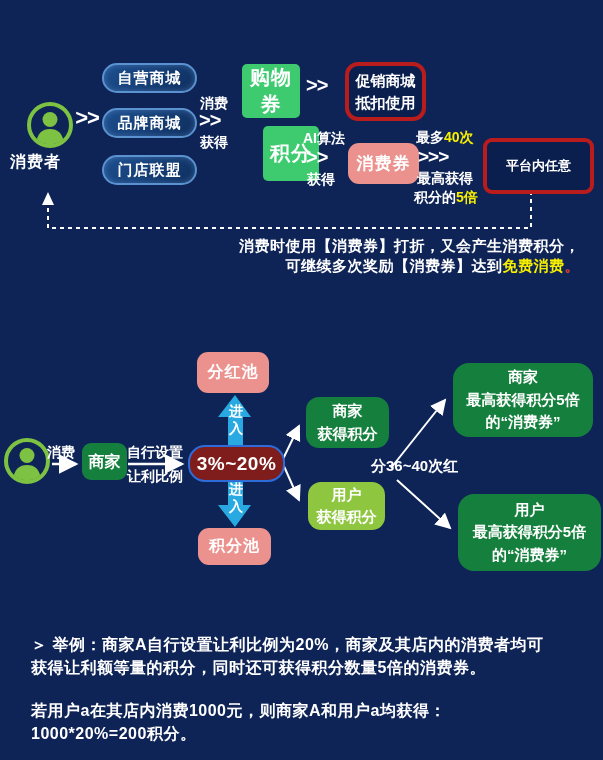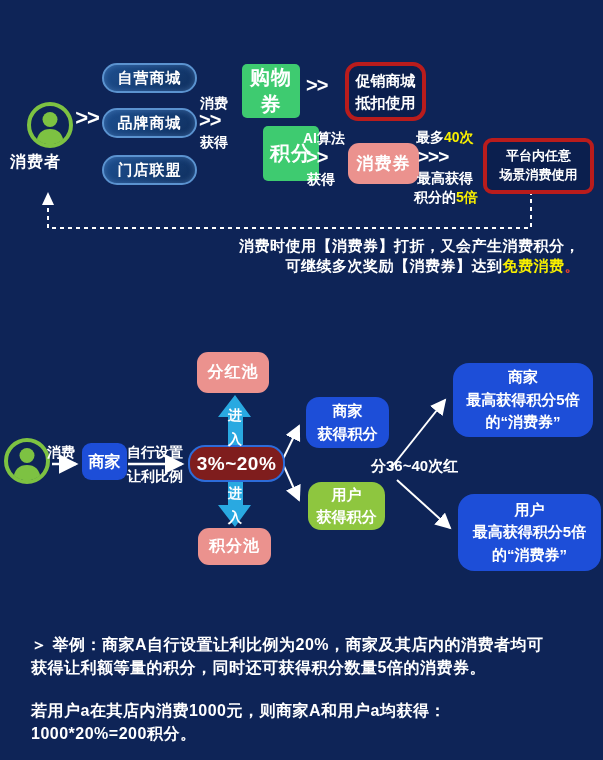--- a/index.html
+++ b/index.html
@@ -11,32 +11,32 @@
   .txt{position:absolute;white-space:nowrap;}
   .center{display:flex;align-items:center;justify-content:center;text-align:center;}
   .col{display:flex;flex-direction:column;align-items:center;justify-content:center;text-align:center;}
   .pill{
     position:absolute;border-radius:999px;display:flex;align-items:center;justify-content:center;
     background:linear-gradient(135deg,#1d4f8f,#0f2f5f);border:2px solid #5b93d0;
     box-shadow:inset 0 0 6px rgba(130,180,240,.35);font-size:15px;letter-spacing:1px;
   }
   .greenbox{position:absolute;background:#3ecb70;border-radius:5px;font-size:20px;letter-spacing:1px;}
   .salmonbox{position:absolute;background:#eb928e;border-radius:11px;font-size:16px;letter-spacing:1px;}
-  .bluebox{position:absolute;background:#1d4ed8;border-radius:13px;font-size:15px;line-height:1.5;}
+  .bluebox{position:absolute;background:#15803d;border-radius:13px;font-size:15px;line-height:1.5;}
   .usergreen{background:#8ec63f;}
   .outline{
     position:absolute;background:#0b1f4e;border:4px solid #b91c1c;border-radius:13px;
     font-size:15px;line-height:1.45;
   }
   .ratiobox{border-color:#2d6cd9;border-width:2.5px;border-radius:17px;font-size:19px;letter-spacing:.5px;background:#7f1d1d;text-align:right;}
   .chev{position:absolute;font-weight:900;letter-spacing:-1px;white-space:nowrap;}
   .yellow{color:#f8ef00;}
   .red{color:#e8412c;}
   .smalltxt{font-size:14px;}
-  .vtext{position:absolute;width:15px;font-size:14px;line-height:24px;word-break:break-all;text-align:left;}
+  .vtext{position:absolute;width:15px;font-size:14px;line-height:17px;word-break:break-all;text-align:right;}
   .note{position:absolute;left:0;top:236px;width:580px;text-align:right;font-size:15px;line-height:20px;letter-spacing:.5px;}
   .footer{position:absolute;left:31px;top:633px;width:545px;font-size:16px;line-height:23px;letter-spacing:.5px;}
   .footer .para2{margin-top:20px;}
 </style>
 </head>
 <body>
 
 <div class="canvas">
 
   <svg class="overlay" viewBox="0 0 603 760">
@@ -115,21 +115,20 @@
     <span>最多</span><span class="yellow">40次</span>
   </div>
   <div class="chev" style="left:418px;top:146px;font-size:19px;">&gt;&gt;&gt;</div>
   <div class="txt smalltxt" style="left:417px;top:170px;">最高获得</div>
   <div class="txt smalltxt" style="left:414px;top:189px;">
     <span>积分的</span><span class="yellow">5倍</span>
   </div>
 
   <div class="outline col" style="left:483px;top:138px;width:103px;height:48px;border-radius:9px;font-size:13px;">
     <div>平台内任意</div>
-    <div>场景消费使用</div>
   </div>
 
   <div class="note">
     <div>消费时使用【消费券】打折，又会产生消费积分，</div>
     <div>
       <span>可继续多次奖励【消费券】达到</span><span class="yellow">免费消费</span><span class="red">。</span>
     </div>
   </div>
 
   <div class="txt smalltxt" style="left:47px;top:444px;">消费</div>

